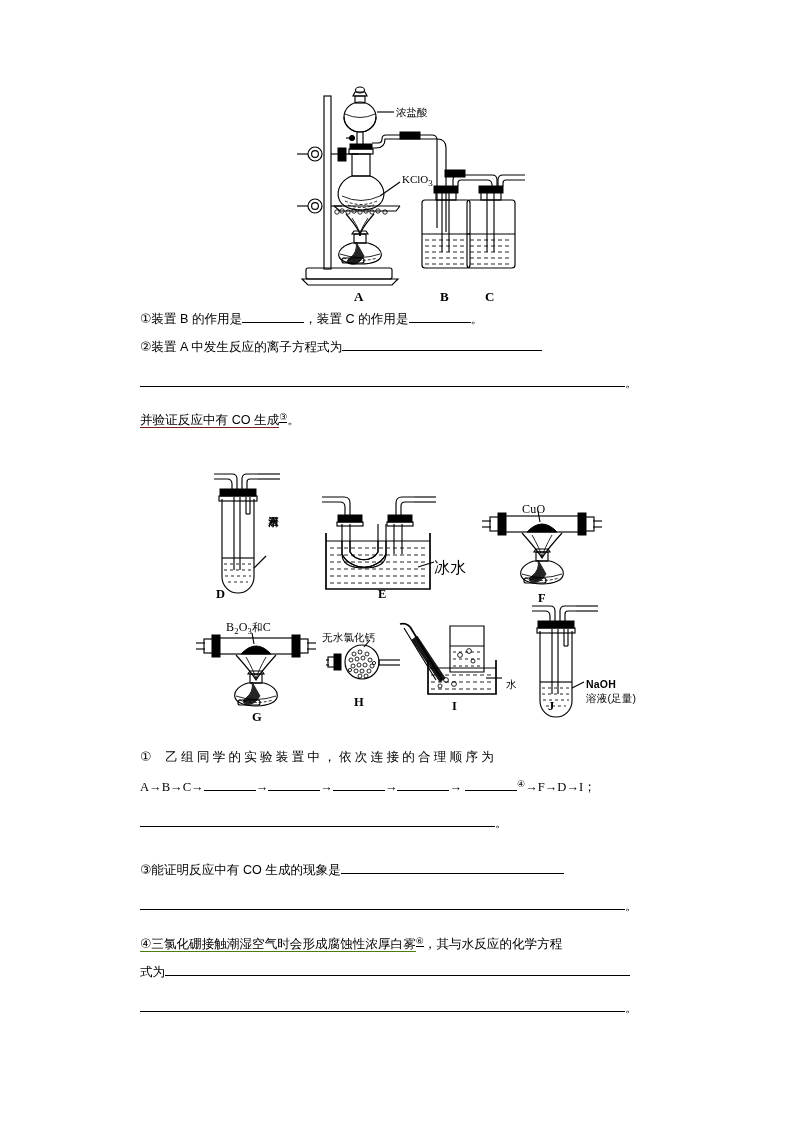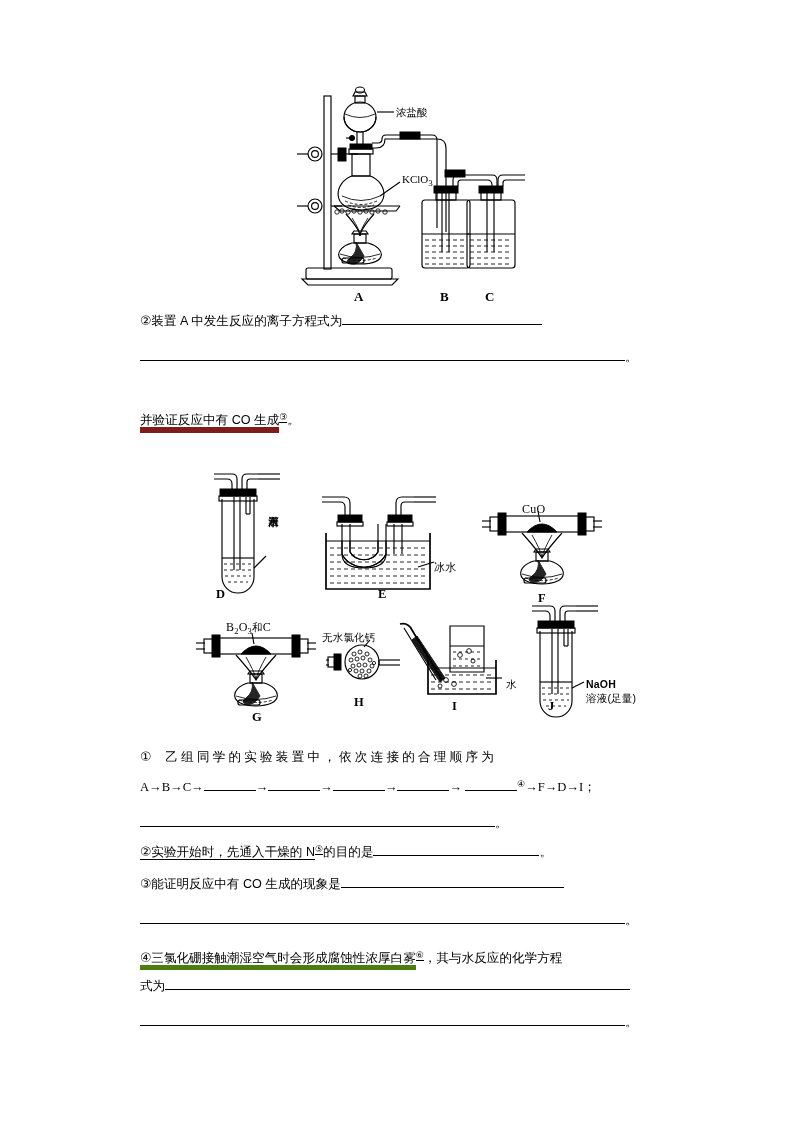--- a/index.html
+++ b/index.html
@@ -165,31 +165,34 @@
       <line class="st" x1="98" y1="114" x2="118" y2="100"></line>
       <text class="lbl" x="120" y="101" font-size="13">KClO<tspan font-size="9" dy="3">3</tspan></text>
     </svg>
   </div>
 
   <div class="txt" style="left:354px;top:284px;font-weight:bold;font-size:13px;">A</div>
   <div class="txt" style="left:440px;top:284px;font-weight:bold;font-size:13px;">B</div>
   <div class="txt" style="left:485px;top:284px;font-weight:bold;font-size:13px;">C</div>
 
   <div class="para" style="top:306px;">
+    <div class="ln">
+      <span class="cm">①装置 B 的作用是</span><span class="blank" style="width:62px"></span><span class="cm">，装置 C 的作用是</span><span class="blank" style="width:62px"></span><span class="cm">。</span>
+    </div>
     <div class="ln" style="margin-top:2px">
       <span class="cm">②装置 A 中发生反应的离子方程式为</span><span class="blank" style="width:200px"></span>
     </div>
     <div class="ln" style="margin-top:10px">
       <span class="blank" style="width:485px"></span><span class="cm">。</span>
     </div>
   </div>
 
   <div class="para" style="top:403px;width:540px">
     <div class="ln" style="margin-top:2px">
-      <span class="cm" style="border-bottom:6px solid #7f1d1d">并验证反应中有 CO 生成</span><span class="cm" style="font-size:9px;vertical-align:4px;border-bottom:1px solid #000">③</span><span class="cm">。</span>
+      <span class="cm" style="border-bottom:1px solid #7f1d1d">并验证反应中有 CO 生成</span><span class="cm" style="font-size:9px;vertical-align:4px;border-bottom:1px solid #000">③</span><span class="cm">。</span>
     </div>
   </div>
 
   <div class="fig" style="left:196px;top:470px;">
     <svg width="110" height="130" viewBox="0 0 110 130">
 
       <path class="st" d="M18 4 h18 q5 0 5 5 v10"></path>
       <path class="st" d="M18 9 h13 q5 0 5 5 v5"></path>
       <path class="st" d="M62 4 h22"></path>
       <path class="st" d="M62 9 h22"></path>
@@ -254,21 +257,21 @@
         <line x1="16" y1="91" x2="112" y2="91"></line>
         <line x1="16" y1="98" x2="112" y2="98"></line>
       </g>
 
       <path class="st" d="M28 56 v13 a24 22 0 0 0 44 0 v-13" fill="#fff"></path>
       <path class="st" d="M36 56 v11 a16 15 0 0 0 28 0 v-11" fill="#fff"></path>
 
       <line class="st" x1="104" y1="82" x2="120" y2="77"></line>
     </svg>
   </div>
-  <div class="txt" style="left:434px;top:555px;font-family:'Liberation Sans','DejaVu Sans',sans-serif;font-size:11px;">冰水</div>
+  <div class="txt" style="left:434px;top:555px;font-family:'Liberation Sans','DejaVu Sans',sans-serif;font-size:16px;">冰水</div>
   <div class="txt" style="left:378px;top:582px;font-weight:bold;font-size:12.5px;">E</div>
 
   <div class="fig" style="left:482px;top:500px;">
     <svg width="120" height="96" viewBox="0 0 120 96">
 
       <rect class="st" x="22" y="16" width="76" height="16"></rect>
 
       <rect class="blk" x="16" y="13" width="8" height="22"></rect>
       <rect class="st" x="8" y="17" width="9" height="14"></rect>
       <line class="st" x1="0" y1="21" x2="9" y2="21"></line>
@@ -434,31 +437,28 @@
     </div>
     <div class="ln" style="margin-top:2px;font-size:12.6px">
       <span>A→B→C→</span><span class="blank" style="width:52px"></span><span>→</span><span class="blank" style="width:52px"></span><span>→</span><span class="blank" style="width:52px"></span><span>→</span><span class="blank" style="width:52px"></span><span>→</span><span class="sp" style="width:3px"></span><span class="blank" style="width:52px"></span><span style="font-size:9px;vertical-align:4px">④</span><span>→F→D→I；</span>
     </div>
     <div class="ln" style="margin-top:10px">
       <span class="blank" style="width:355px"></span><span class="cm">。</span>
     </div>
   </div>
 
   <div class="para" style="top:837px;width:540px">
-    <div class="ln">
-      <span class="cm" style="border-bottom:1px solid #000">②实验开始时，先通入干燥的 N</span><span class="cm" style="font-size:9px;vertical-align:4px;border-bottom:1px solid #000">⑤</span><span class="cm">的目的是</span><span class="blank" style="width:166px"></span><span class="cm">。</span>
-    </div>
-    <div class="ln" style="margin-top:6px">
+    <div class="ln" style="margin-top:20px">
       <span class="cm">③能证明反应中有 CO 生成的现象是</span><span class="blank" style="width:223px"></span>
     </div>
     <div class="ln" style="margin-top:10px">
       <span class="blank" style="width:485px"></span><span class="cm">。</span>
     </div>
     <div class="ln" style="margin-top:10px">
-      <span class="cm" style="border-bottom:5px solid #4d7c0f">④三氯化硼接触潮湿空气时会形成腐蚀性浓厚白雾</span><span class="cm" style="font-size:9px;vertical-align:4px;border-bottom:1px solid #000">⑥</span><span class="cm">，其与水反应的化学方程</span>
+      <span class="cm" style="border-bottom:1px solid #4d7c0f">④三氯化硼接触潮湿空气时会形成腐蚀性浓厚白雾</span><span class="cm" style="font-size:9px;vertical-align:4px;border-bottom:1px solid #000">⑥</span><span class="cm">，其与水反应的化学方程</span>
     </div>
     <div class="ln" style="margin-top:2px">
       <span class="cm">式为</span><span class="blank" style="width:465px"></span>
     </div>
     <div class="ln" style="margin-top:10px">
       <span class="blank" style="width:485px"></span><span class="cm">。</span>
     </div>
   </div>
 
 </div>

